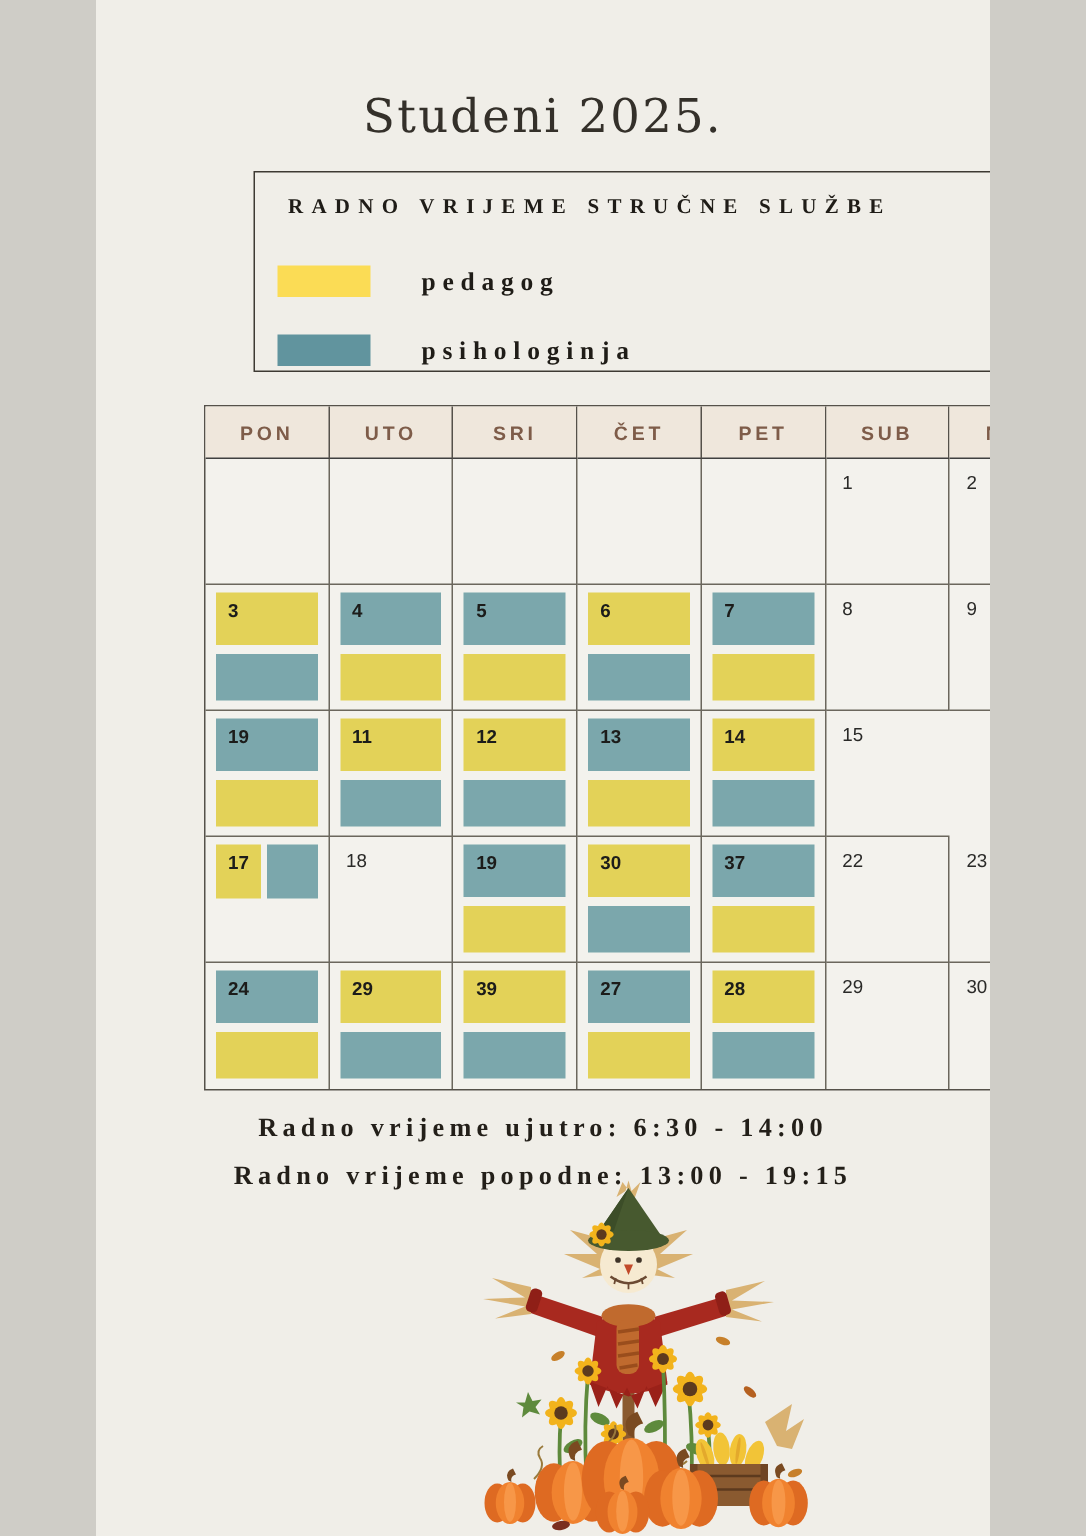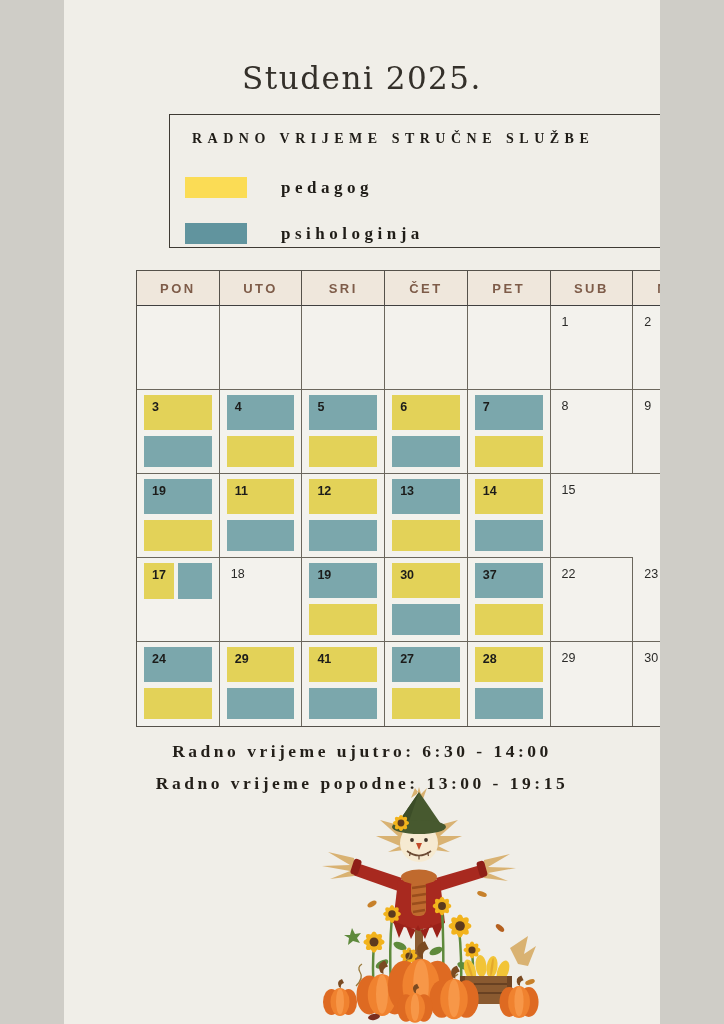--- a/index.html
+++ b/index.html
@@ -211,21 +211,21 @@
             <span class="day-num bold">24</span>
             <div class="blk-top" style="background: rgb(123, 167, 172);"></div>
             <div class="blk-bottom" style="background: rgb(227, 210, 88);"></div>
           </div>
           <div class="cal-cell">
             <span class="day-num bold">29</span>
             <div class="blk-top" style="background: rgb(227, 210, 88);"></div>
             <div class="blk-bottom" style="background: rgb(123, 167, 172);"></div>
           </div>
           <div class="cal-cell">
-            <span class="day-num bold">41</span>
+            <span class="day-num bold">39</span>
             <div class="blk-top" style="background: rgb(227, 210, 88);"></div>
             <div class="blk-bottom" style="background: rgb(123, 167, 172);"></div>
           </div>
           <div class="cal-cell">
             <span class="day-num bold">27</span>
             <div class="blk-top" style="background: rgb(123, 167, 172);"></div>
             <div class="blk-bottom" style="background: rgb(227, 210, 88);"></div>
           </div>
           <div class="cal-cell">
             <span class="day-num bold">28</span>

